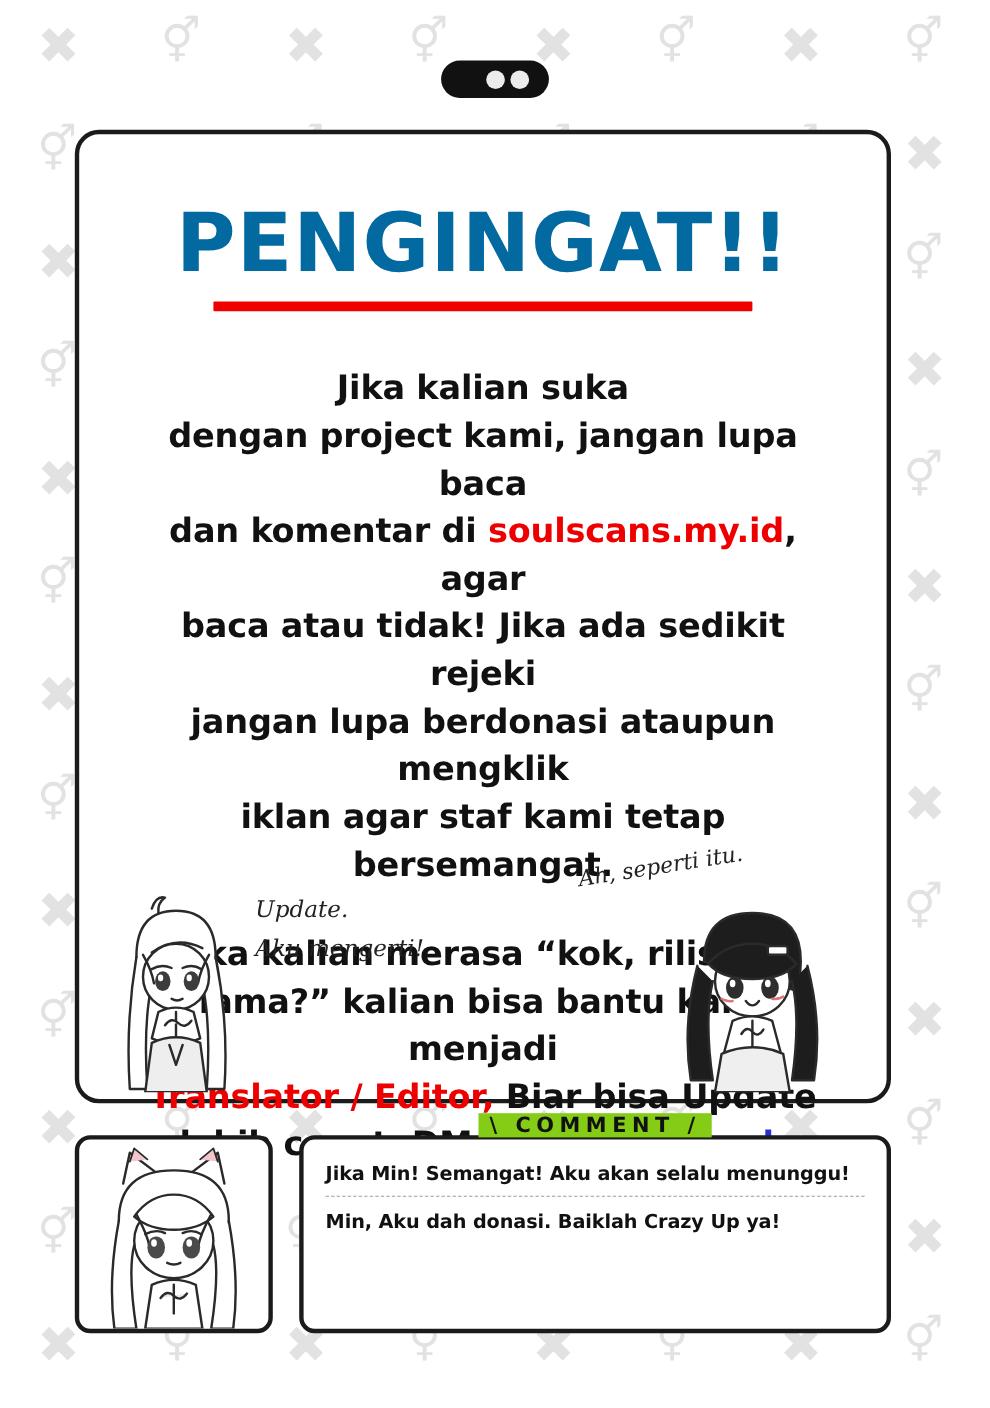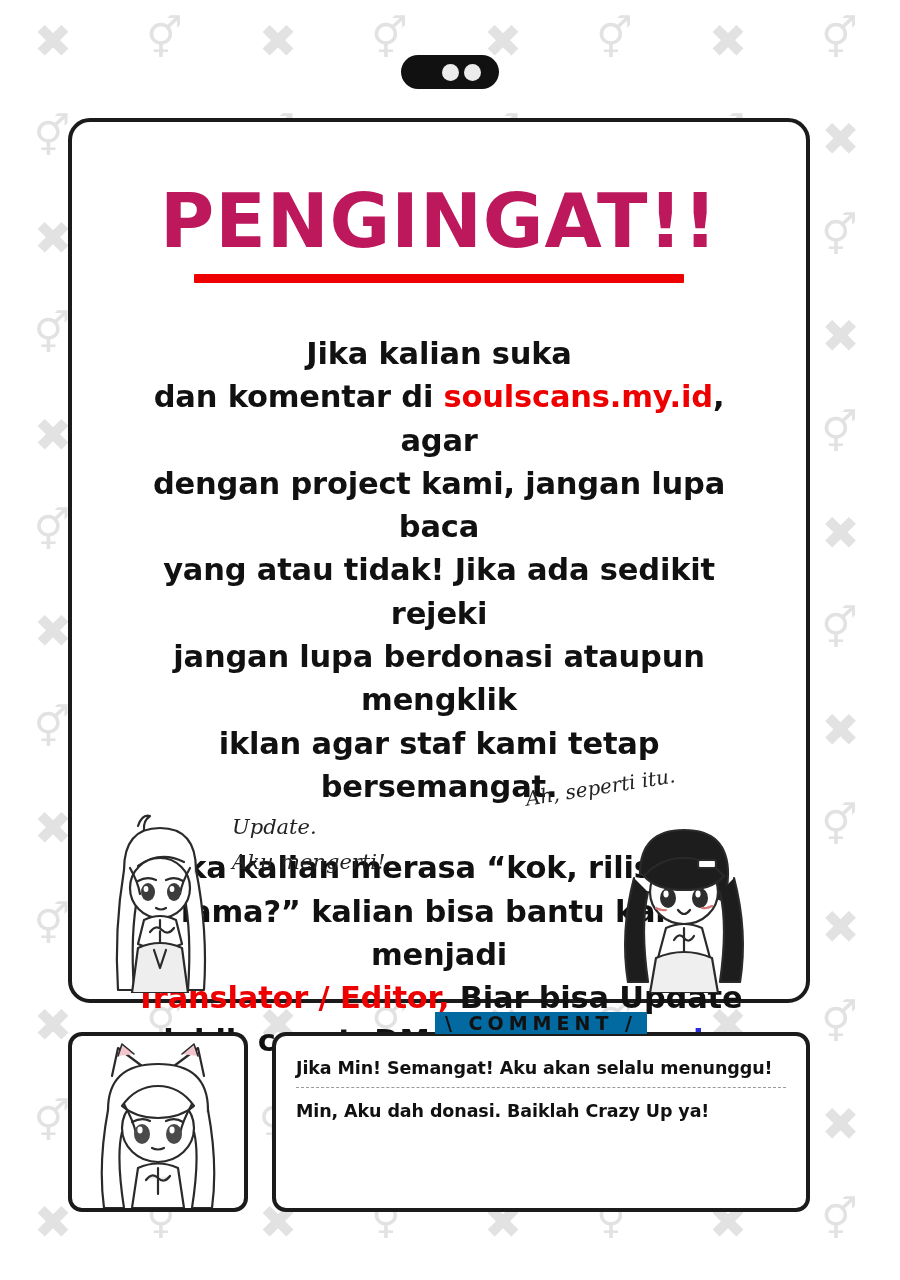--- a/index.html
+++ b/index.html
@@ -72,21 +72,21 @@
     height: 885px;
     background: #ffffff;
     border: 4px solid #1b1b1b;
     border-radius: 22px;
     z-index: 2;
     box-sizing: border-box;
   }
 
   #headline {
     text-align: center;
-    color: #be185d;
+    color: #0369a1;
     font-family: "DejaVu Sans", sans-serif;
     font-weight: bold;
     font-size: 74px;
     letter-spacing: 1px;
     margin-top: 62px;
     line-height: 1;
   }
   #headline-rule {
     width: 490px;
     height: 9px;
@@ -169,21 +169,21 @@
     width: 538px;
     text-align: center;
     z-index: 4;
     font-size: 19px;
     font-weight: bold;
     letter-spacing: 5px;
     color: #111;
     background: transparent;
   }
   #comment-title .tbg {
-    background: #0369a1;
+    background: #84cc16;
     padding: 0 10px;
   }
   .comment-line {
     font-size: 17.5px;
     font-weight: bold;
     color: #111;
     padding-bottom: 9px;
     border-bottom: 1.5px dashed #9a9a9a;
     margin-bottom: 13px;
     letter-spacing: -0.1px;
@@ -306,25 +306,25 @@
   <div class="nd"></div>
 </div>
 
 <div id="main-panel">
 
   <div id="headline">PENGINGAT!!</div>
   <div id="headline-rule"></div>
 
   <div id="para1" class="body-text">
     <div>Jika kalian suka</div>
+    <div>dengan project kami, jangan lupa baca</div>
     <div>
       <span>dan komentar di </span><span class="hl-red">soulscans.my.id</span><span>, agar</span>
     </div>
-    <div>dengan project kami, jangan lupa baca</div>
-    <div>yang atau tidak! Jika ada sedikit rejeki</div>
+    <div>baca atau tidak! Jika ada sedikit rejeki</div>
     <div>jangan lupa berdonasi ataupun mengklik</div>
     <div>iklan agar staf kami tetap bersemangat.</div>
   </div>
 
   <div id="para2" class="body-text">
     <div>Jika kalian merasa “kok, rilisnya</div>
     <div>lama?” kalian bisa bantu kami menjadi</div>
     <div>
       <span class="hl-red">Translator / Editor,</span><span> Biar bisa Update</span>
     </div>

